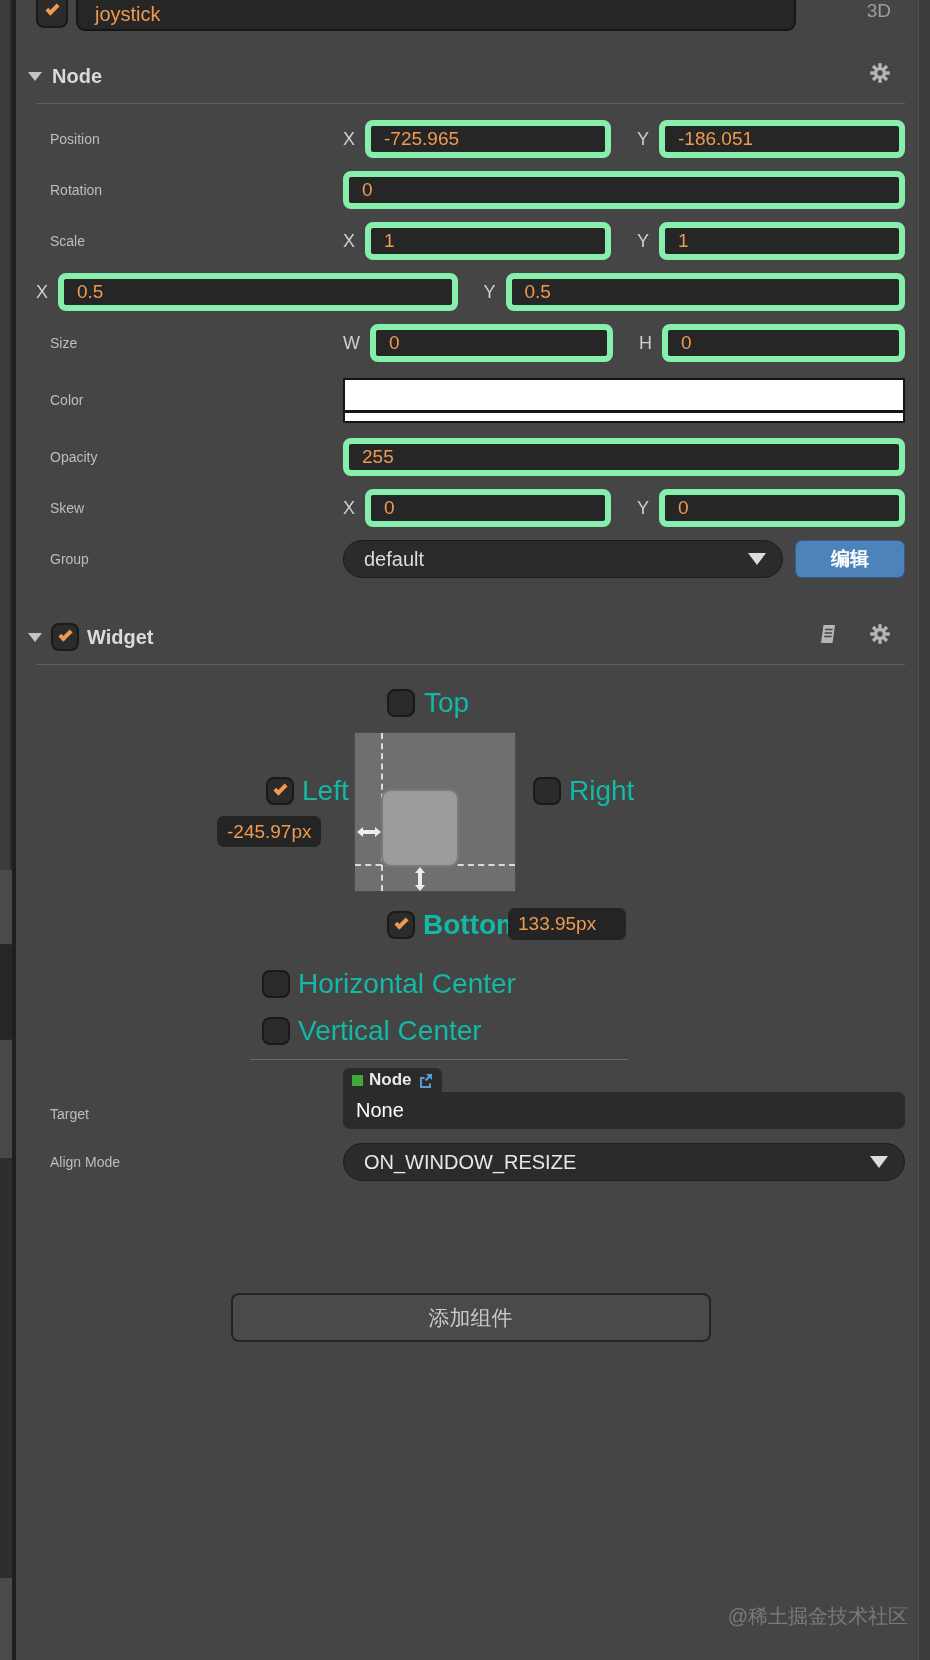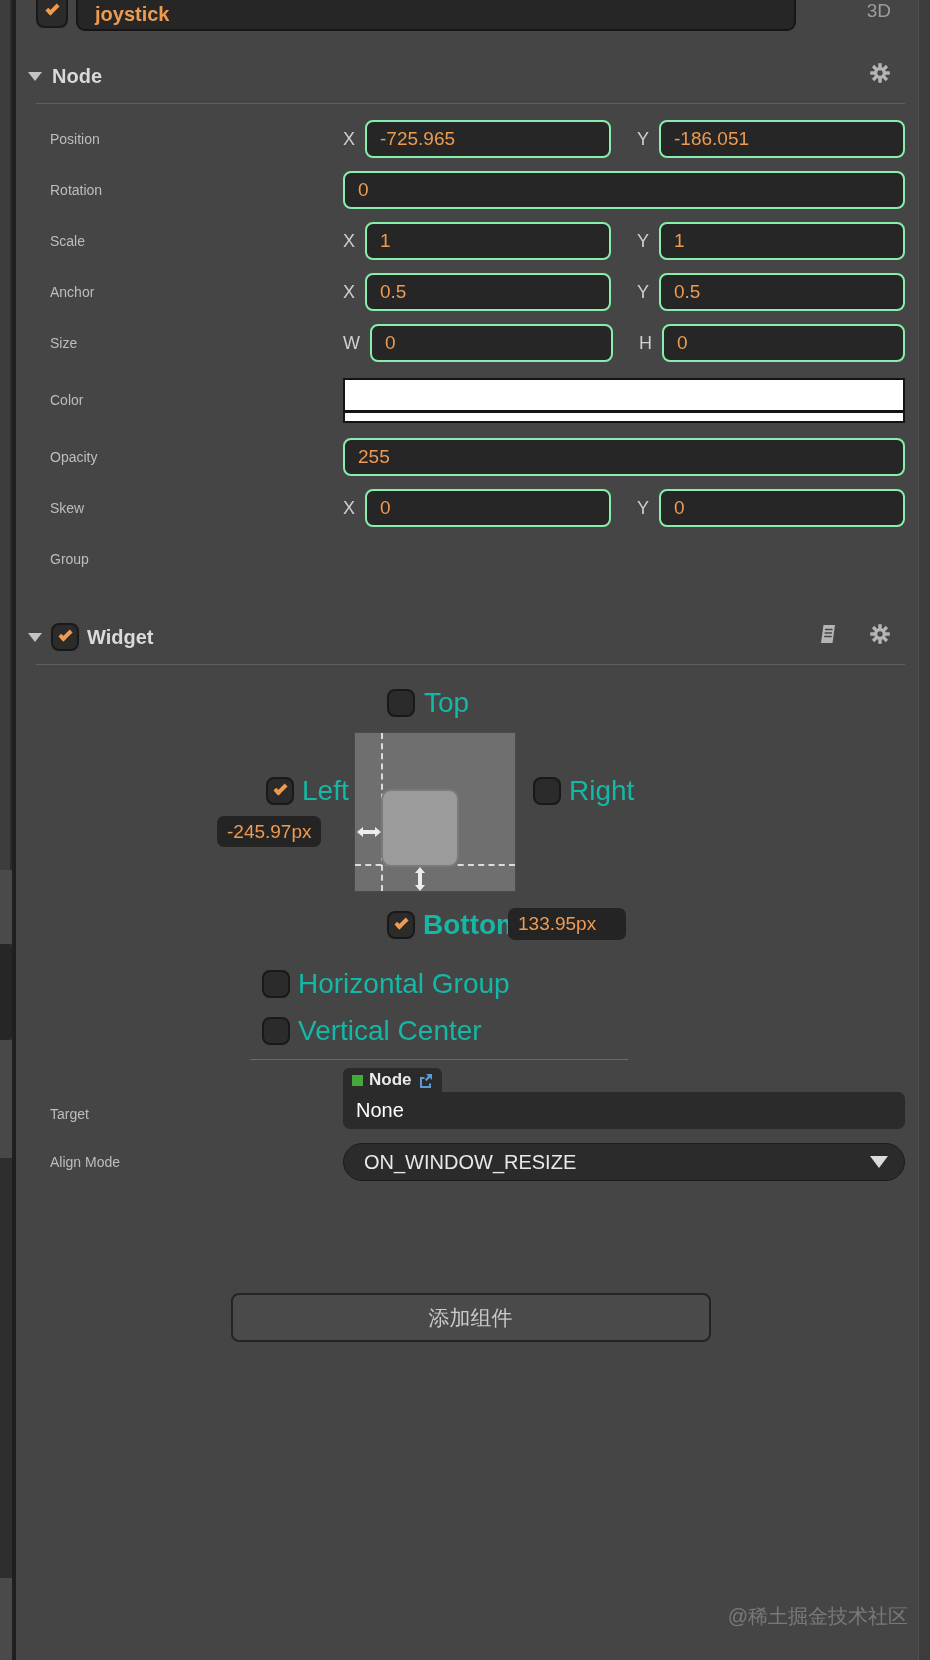--- a/index.html
+++ b/index.html
@@ -16,34 +16,34 @@
   .seg4 { height:118px; background:#484848; }
   .seg5 { height:420px; background:#2e2e2e; }
   .seg6 { height:82px;  background:#4a4a4a; }
 
   
   .right-strip { position:absolute; right:0; top:0; width:12px; height:1660px; background:#3c3c3c; border-left:1px solid #525252; }
 
   .content { position:absolute; left:36px; top:0; width:869px; }
 
   
-  .input { background:#262626; border:2px solid #86efac; border-radius:8px; color:#ee9a50;
+  .input { background:#262626; border:6px solid #86efac; border-radius:8px; color:#ee9a50;
            font-size:19px; display:flex; align-items:center; padding:6px 13px; height:38px; }
   .checkbox { width:28px; height:28px; background:#2b2b2b; border:2px solid #191919; border-radius:8px; flex:0 0 auto; }
   .checkmark { display:block; width:13px; height:7px; border-left:4px solid #f09a4e; border-bottom:4px solid #f09a4e;
                transform:rotate(-45deg); margin:6px auto 0; }
   .tri { width:0; height:0; border-left:7px solid transparent; border-right:7px solid transparent; border-top:9px solid #c4c4c4; }
   .dd-arrow { width:0; height:0; border-left:9px solid transparent; border-right:9px solid transparent; border-top:12px solid #dcdcdc; }
 
   
   .name-row { display:flex; align-items:flex-start; }
   .name-checkbox { width:32px; height:28px; background:#2b2b2b; border:2px solid #191919; border-top:none; border-radius:0 0 8px 8px; margin-top:0; }
   .name-checkbox .checkmark { margin-top:5px; }
   .name-input { margin-left:8px; width:720px; height:31px; background:#262626; border:2px solid #161616; border-top:none;
-                border-radius:0 0 9px 9px; color:#ee9a50; font-size:20px; display:flex; align-items:center; padding:0 17px;font-weight:bold; }
+                border-radius:0 0 9px 9px; color:#ee9a50; font-size:20px; display:flex; align-items:center; padding:0 17px; }
   .mode-3d { position:absolute; right:14px; top:0; color:#9c9c9c; font-size:19px; }
 
   
   .section-header { position:relative; display:flex; align-items:center; height:30px; }
   .section-header .tri { margin-left:-8px; }
   .section-title { margin-left:10px; color:#dadada; font-size:20px; font-weight:bold; }
   .header-icons { position:absolute; right:15px; top:2px; display:flex; gap:33px; align-items:center; }
   .divider { border-top:1px solid #606060; margin-top:12px; }
 
   
@@ -174,21 +174,20 @@
         <div class="prop-label">Scale</div>
         <div class="prop-controls">
           <span class="axis">X</span>
           <div class="input grow">1</div>
           <span class="axis second">Y</span>
           <div class="input grow">1</div>
         </div>
       </div>
 
       <div class="prop-row">
-        <div class="prop-label">Anchor</div>
         <div class="prop-controls">
           <span class="axis">X</span>
           <div class="input grow">0.5</div>
           <span class="axis second">Y</span>
           <div class="input grow">0.5</div>
         </div>
       </div>
 
       <div class="prop-row">
         <div class="prop-label">Size</div>
@@ -222,20 +221,27 @@
         <div class="prop-controls">
           <span class="axis">X</span>
           <div class="input grow">0</div>
           <span class="axis second">Y</span>
           <div class="input grow">0</div>
         </div>
       </div>
 
       <div class="prop-row">
         <div class="prop-label">Group</div>
+        <div class="prop-controls">
+          <div class="dropdown grow">
+            <span>default</span>
+            <span class="dd-arrow"></span>
+          </div>
+          <div class="btn-edit">编辑</div>
+        </div>
       </div>
     </div>
 
     <div class="section-header widget-header" style="margin-top:44px;">
       <span class="tri"></span>
       <div class="checkbox">
         <span class="checkmark"></span>
       </div>
       <span class="section-title">Widget</span>
       <span class="header-icons">
@@ -289,21 +295,21 @@
       <div class="ad checkbox" style="left:497px; top:100px;"></div>
       <div class="ad ad-label" style="left:533px; top:100px;text-align:center;">Right</div>
 
       <div class="ad checkbox" style="left:351px; top:234px;">
         <span class="checkmark"></span>
       </div>
       <div class="ad ad-label" style="left:387px; top:234px;font-weight:bold;">Bottom</div>
       <div class="ad ad-valuebox" style="left:472px; top:231px; width:118px; height:32px;">133.95px</div>
 
       <div class="ad checkbox" style="left:226px; top:293px;"></div>
-      <div class="ad ad-label" style="left:262px; top:293px;">Horizontal Group</div>
+      <div class="ad ad-label" style="left:262px; top:293px;">Horizontal Center</div>
 
       <div class="ad checkbox" style="left:226px; top:340px;"></div>
       <div class="ad ad-label" style="left:262px; top:340px;">Vertical Center</div>
     </div>
 
     <div class="mini-divider"></div>
 
     <div class="prop-row target-row" style="margin-top:8px; margin-bottom:14px;">
       <div class="prop-label">Target</div>
       <div class="target-wrap">

